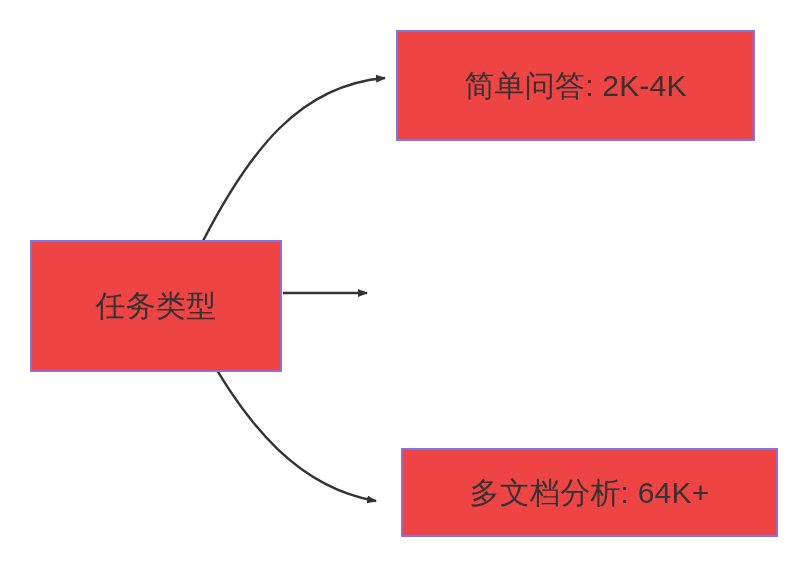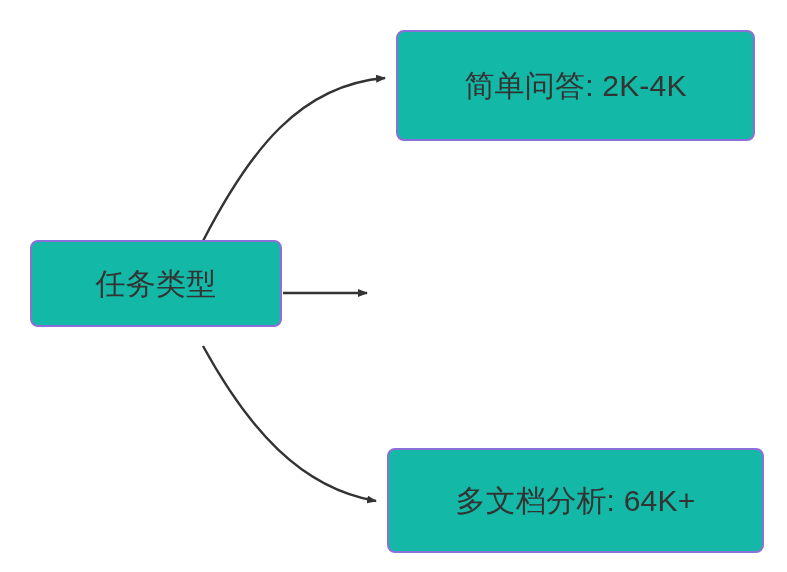--- a/index.html
+++ b/index.html
@@ -21,39 +21,39 @@
     position: absolute;
     left: 0;
     top: 0;
     width: 787px;
     height: 572px;
     pointer-events: none;
   }
   .node {
     position: absolute;
     box-sizing: border-box;
-    background: #14b8a6;
+    background: #ef4444;
     border: 2px solid #8b6fdb;
-    border-radius: 8px;
+    border-radius: 0;
     display: flex;
     align-items: center;
     justify-content: center;
     color: #333333;
     font-size: 30px;
     line-height: 1.2;
     letter-spacing: 0.2px;
     white-space: nowrap;
   }
   .node-label {
     display: block;
   }
-  #node-root   { left: 30px;  top: 240px; width: 252px; height: 87px; }
+  #node-root   { left: 30px;  top: 240px; width: 252px; height: 132px; }
   #node-simple { left: 396px; top: 30px;  width: 359px; height: 111px; }
   #node-doc    { left: 378px; top: 240px; width: 394px; height: 107px; }
-  #node-multi  { left: 387px; top: 448px; width: 377px; height: 105px; }
+  #node-multi  { left: 401px; top: 448px; width: 377px; height: 89px; }
 </style>
 </head>
 <body>
 
 <div id="canvas">
 
   <svg id="edge-layer" viewBox="0 0 787 572">
     <defs>
       <marker id="arrowhead" markerWidth="10" markerHeight="8" refX="9" refY="4" orient="auto" markerUnits="userSpaceOnUse">
         <path d="M0,0 L10,4 L0,8 Z" fill="#333333"></path>

